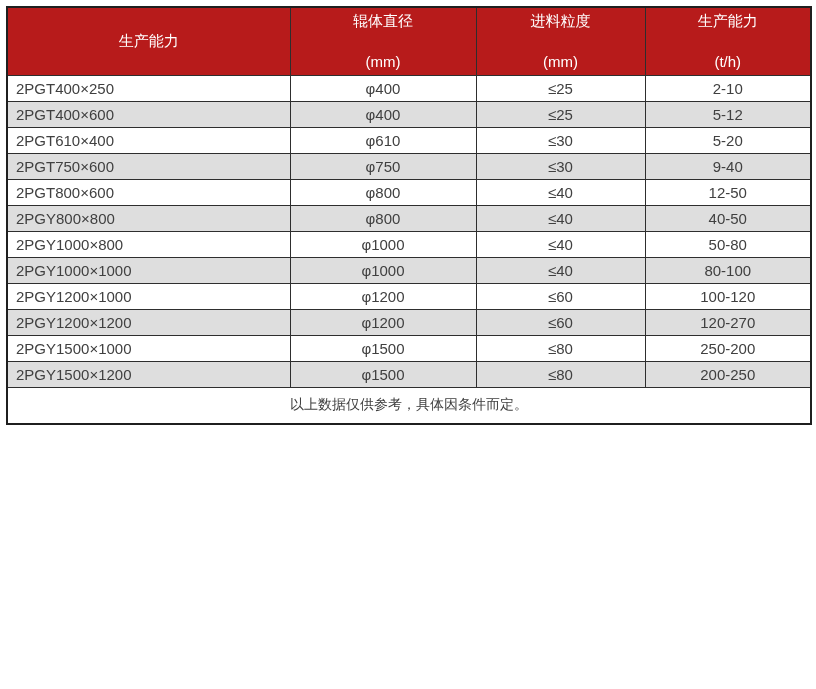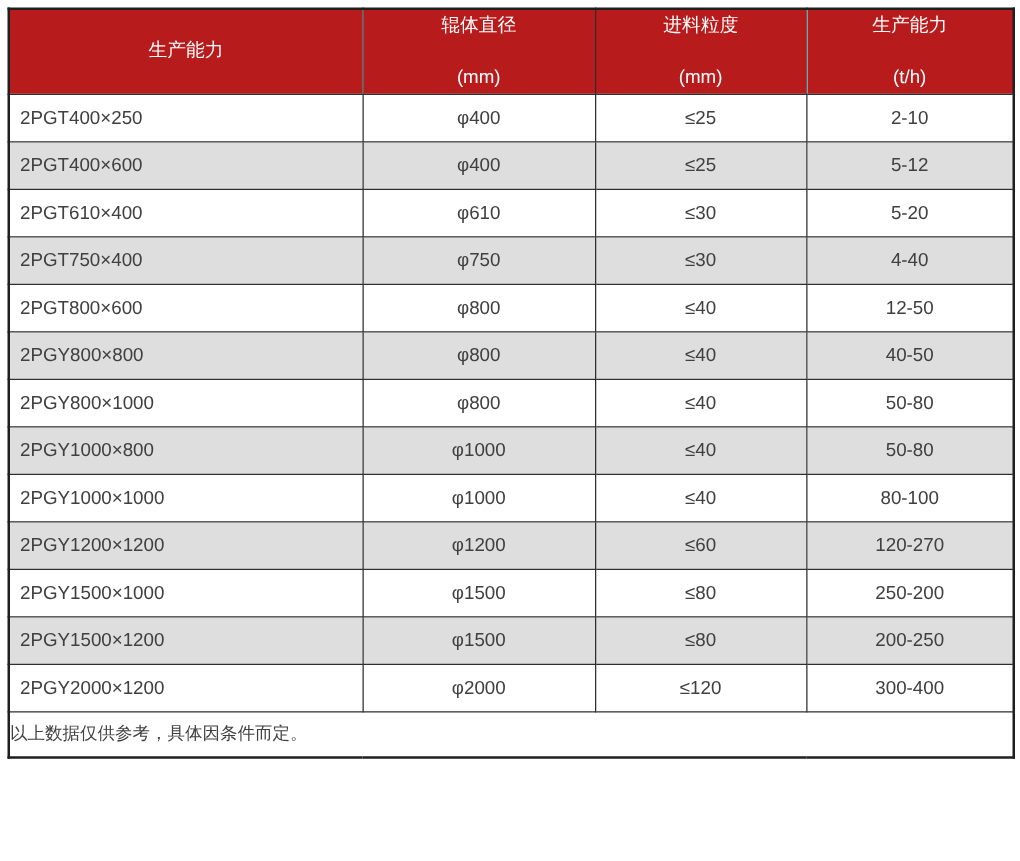--- a/index.html
+++ b/index.html
@@ -37,41 +37,41 @@
     color: #ffffff;
     height: 68px;
     font-size: 15px;
     text-align: center;
     vertical-align: middle;
     padding: 0;
   }
   .h-label { line-height: 20px; }
   .h-unit  { line-height: 20px; margin-top: 21px; }
   tbody td {
-    height: 38px;
+    height: 26px;
     font-size: 15px;
     color: #404040;
     background: #ffffff;
     text-align: center;
     vertical-align: middle;
     padding: 0;
   }
   tbody td.model {
     text-align: left;
     padding-left: 8px;
   }
   tbody tr:nth-child(even) td {
     background: #DEDEDE;
   }
   tfoot td {
     height: 37px;
     font-size: 14px;
     color: #404040;
     background: #ffffff;
-    text-align: left;
+    text-align: center;
     vertical-align: middle;
     padding: 0;
   }
 </style>
 </head>
 <body>
 
 <div class="table-wrap">
   <table class="spec-table">
     <colgroup>
@@ -112,79 +112,73 @@
         <td>≤25</td>
         <td>5-12</td>
       </tr>
       <tr>
         <td class="model">2PGT610×400</td>
         <td>φ610</td>
         <td>≤30</td>
         <td>5-20</td>
       </tr>
       <tr>
-        <td class="model">2PGT750×400</td>
+        <td class="model">2PGT750×600</td>
         <td>φ750</td>
         <td>≤30</td>
-        <td>4-40</td>
+        <td>9-40</td>
       </tr>
       <tr>
         <td class="model">2PGT800×600</td>
         <td>φ800</td>
         <td>≤40</td>
         <td>12-50</td>
       </tr>
       <tr>
         <td class="model">2PGY800×800</td>
         <td>φ800</td>
         <td>≤40</td>
         <td>40-50</td>
       </tr>
       <tr>
-        <td class="model">2PGY800×1000</td>
-        <td>φ800</td>
-        <td>≤40</td>
-        <td>50-80</td>
-      </tr>
-      <tr>
         <td class="model">2PGY1000×800</td>
         <td>φ1000</td>
         <td>≤40</td>
         <td>50-80</td>
       </tr>
       <tr>
         <td class="model">2PGY1000×1000</td>
         <td>φ1000</td>
         <td>≤40</td>
         <td>80-100</td>
+      </tr>
+      <tr>
+        <td class="model">2PGY1200×1000</td>
+        <td>φ1200</td>
+        <td>≤60</td>
+        <td>100-120</td>
       </tr>
       <tr>
         <td class="model">2PGY1200×1200</td>
         <td>φ1200</td>
         <td>≤60</td>
         <td>120-270</td>
       </tr>
       <tr>
         <td class="model">2PGY1500×1000</td>
         <td>φ1500</td>
         <td>≤80</td>
         <td>250-200</td>
       </tr>
       <tr>
         <td class="model">2PGY1500×1200</td>
         <td>φ1500</td>
         <td>≤80</td>
         <td>200-250</td>
       </tr>
-      <tr>
-        <td class="model">2PGY2000×1200</td>
-        <td>φ2000</td>
-        <td>≤120</td>
-        <td>300-400</td>
-      </tr>
     </tbody>
     <tfoot>
       <tr>
         <td colspan="4">以上数据仅供参考，具体因条件而定。</td>
       </tr>
     </tfoot>
   </table>
 </div>
 
 </body></html>

